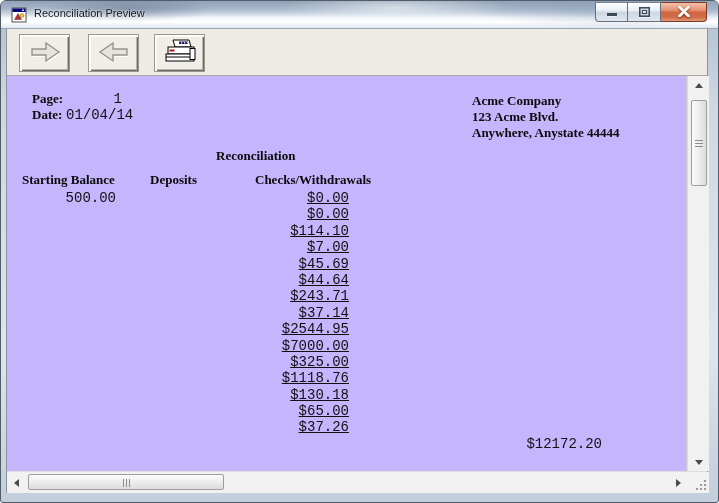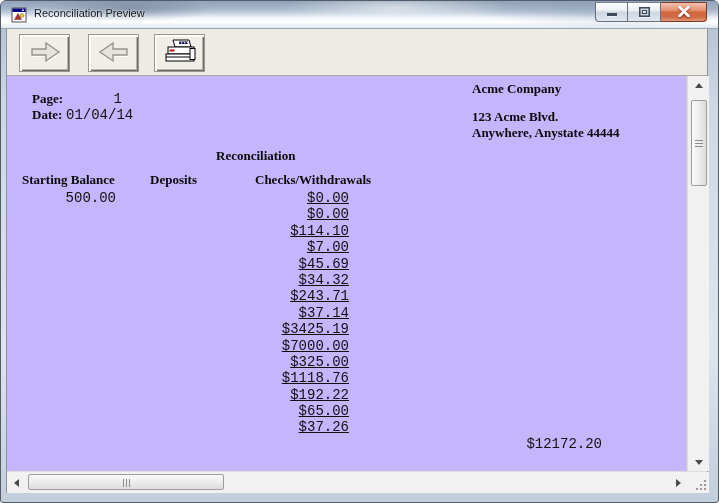--- a/index.html
+++ b/index.html
@@ -173,21 +173,21 @@
       </button>
     </div>
 
     <div class="preview-row">
       <div class="page">
         <span class="ser" style="left:25px;top:15px">Page:</span>
         <span class="mon" style="left:55px;top:15px;width:60px;text-align:right">1</span>
         <span class="ser" style="left:25px;top:31px">Date:</span>
         <span class="mon" style="left:59px;top:31px">01/04/14</span>
 
-        <span class="ser" style="left:465px;top:5px">Acme Company</span>
+        <span class="ser" style="left:465px;top:17px">Acme Company</span>
         <span class="ser" style="left:465px;top:33px">123 Acme Blvd.</span>
         <span class="ser" style="left:465px;top:49px">Anywhere, Anystate 44444</span>
 
         <span class="ser" style="left:209px;top:72px">Reconciliation</span>
 
         <span class="ser" style="left:15px;top:96px">Starting Balance</span>
         <span class="ser" style="left:143px;top:96px">Deposits</span>
         <span class="ser" style="left:248px;top:96px">Checks/Withdrawals</span>
 
         <div class="rows" id="rows">
@@ -201,42 +201,42 @@
             <div class="row">
               <span class="cell check">$114.10</span>
             </div>
             <div class="row">
               <span class="cell check">$7.00</span>
             </div>
             <div class="row">
               <span class="cell check">$45.69</span>
             </div>
             <div class="row">
-              <span class="cell check">$34.32</span>
+              <span class="cell check">$44.64</span>
             </div>
             <div class="row">
               <span class="cell check">$243.71</span>
             </div>
             <div class="row">
               <span class="cell check">$37.14</span>
             </div>
             <div class="row">
-              <span class="cell check">$3425.19</span>
+              <span class="cell check">$2544.95</span>
             </div>
             <div class="row">
               <span class="cell check">$7000.00</span>
             </div>
             <div class="row">
               <span class="cell check">$325.00</span>
             </div>
             <div class="row">
               <span class="cell check">$1118.76</span>
             </div>
             <div class="row">
-              <span class="cell check">$192.22</span>
+              <span class="cell check">$130.18</span>
             </div>
             <div class="row">
               <span class="cell check">$65.00</span>
             </div>
             <div class="row">
               <span class="cell check">$37.26</span>
             </div>
             <div class="row">
               <span class="cell end">$12172.20</span>
             </div>

